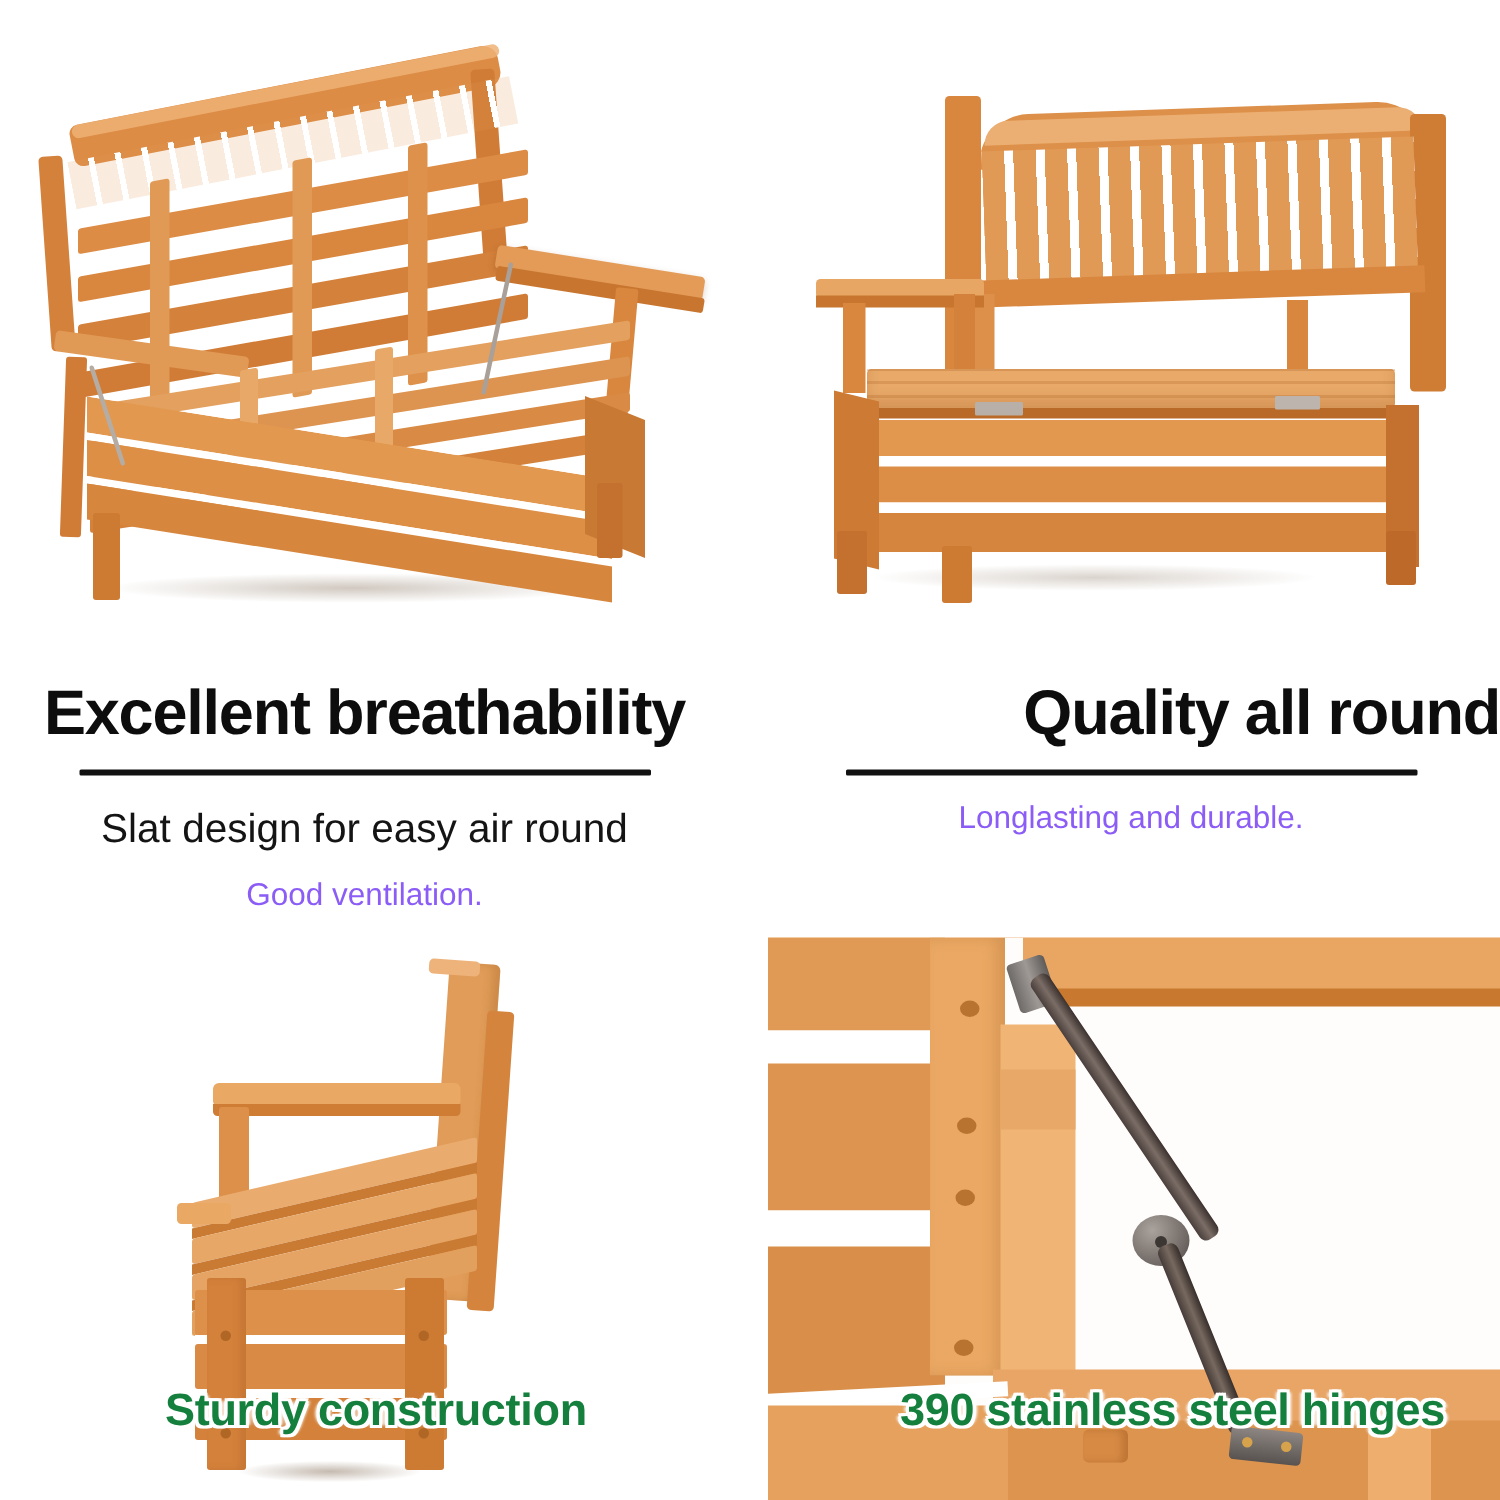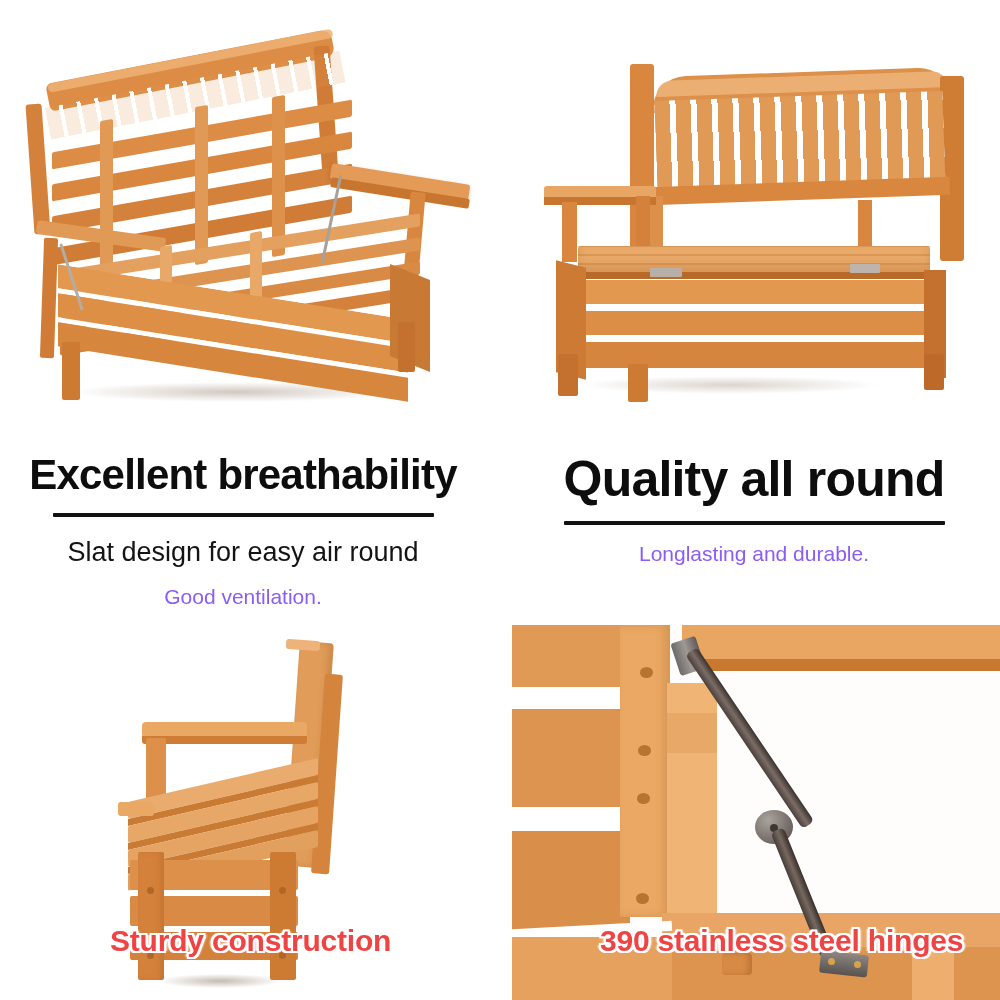--- a/index.html
+++ b/index.html
@@ -48,21 +48,21 @@
     color:#141414; font-weight:400; line-height:1.1; white-space:nowrap;
   }
   .sub2 {
     color:#8b5cf6; font-weight:300; line-height:1.1; white-space:nowrap;
   }
 
   
   .caption {
     position:absolute;
     font-weight:600;
-    color:#ef4444;
+    color:#15803d;
     white-space:nowrap;
     letter-spacing:-.2px;
     text-shadow:
       -2px -2px 0 #fff,  2px -2px 0 #fff,
       -2px  2px 0 #fff,  2px  2px 0 #fff,
       -2px  0   0 #fff,  2px  0   0 #fff,
        0   -2px 0 #fff,  0    2px 0 #fff,
       -3px  0   2px #fff, 3px 0 2px #fff;
   }
 
@@ -230,21 +230,21 @@
   </div>
 
   <div class="textcol" id="text-left" style="left:0;top:430px;width:486px;">
     <div class="heading" style="font-size:42px;">Excellent breathability</div>
     <div class="rule" style="width:381px;height:4px;margin-top:17px;"></div>
     <div class="sub" style="font-size:27px;margin-top:21px;">Slat design for easy air round</div>
     <div class="sub2" style="font-size:21px;margin-top:17px;">Good ventilation.</div>
   </div>
 
   <div class="textcol" id="text-right" style="left:508px;top:430px;width:492px;">
-    <div class="heading" style="font-size:50px;">Quality all round</div>
+    <div class="heading" style="font-size:42px;text-align:right;">Quality all round</div>
     <div class="rule" style="width:381px;height:4px;margin-top:17px;"></div>
     <div class="sub2" style="font-size:21px;margin-top:17px;">Longlasting and durable.</div>
   </div>
 
   <div class="photo" id="photo-side-bench">
     <div class="photo-inner">
 
       <div style="position:absolute;left:60px;top:352px;width:120px;height:14px;
                   background:radial-gradient(ellipse at center, rgba(90,60,30,.35), rgba(255,255,255,0) 72%);"></div>
 

